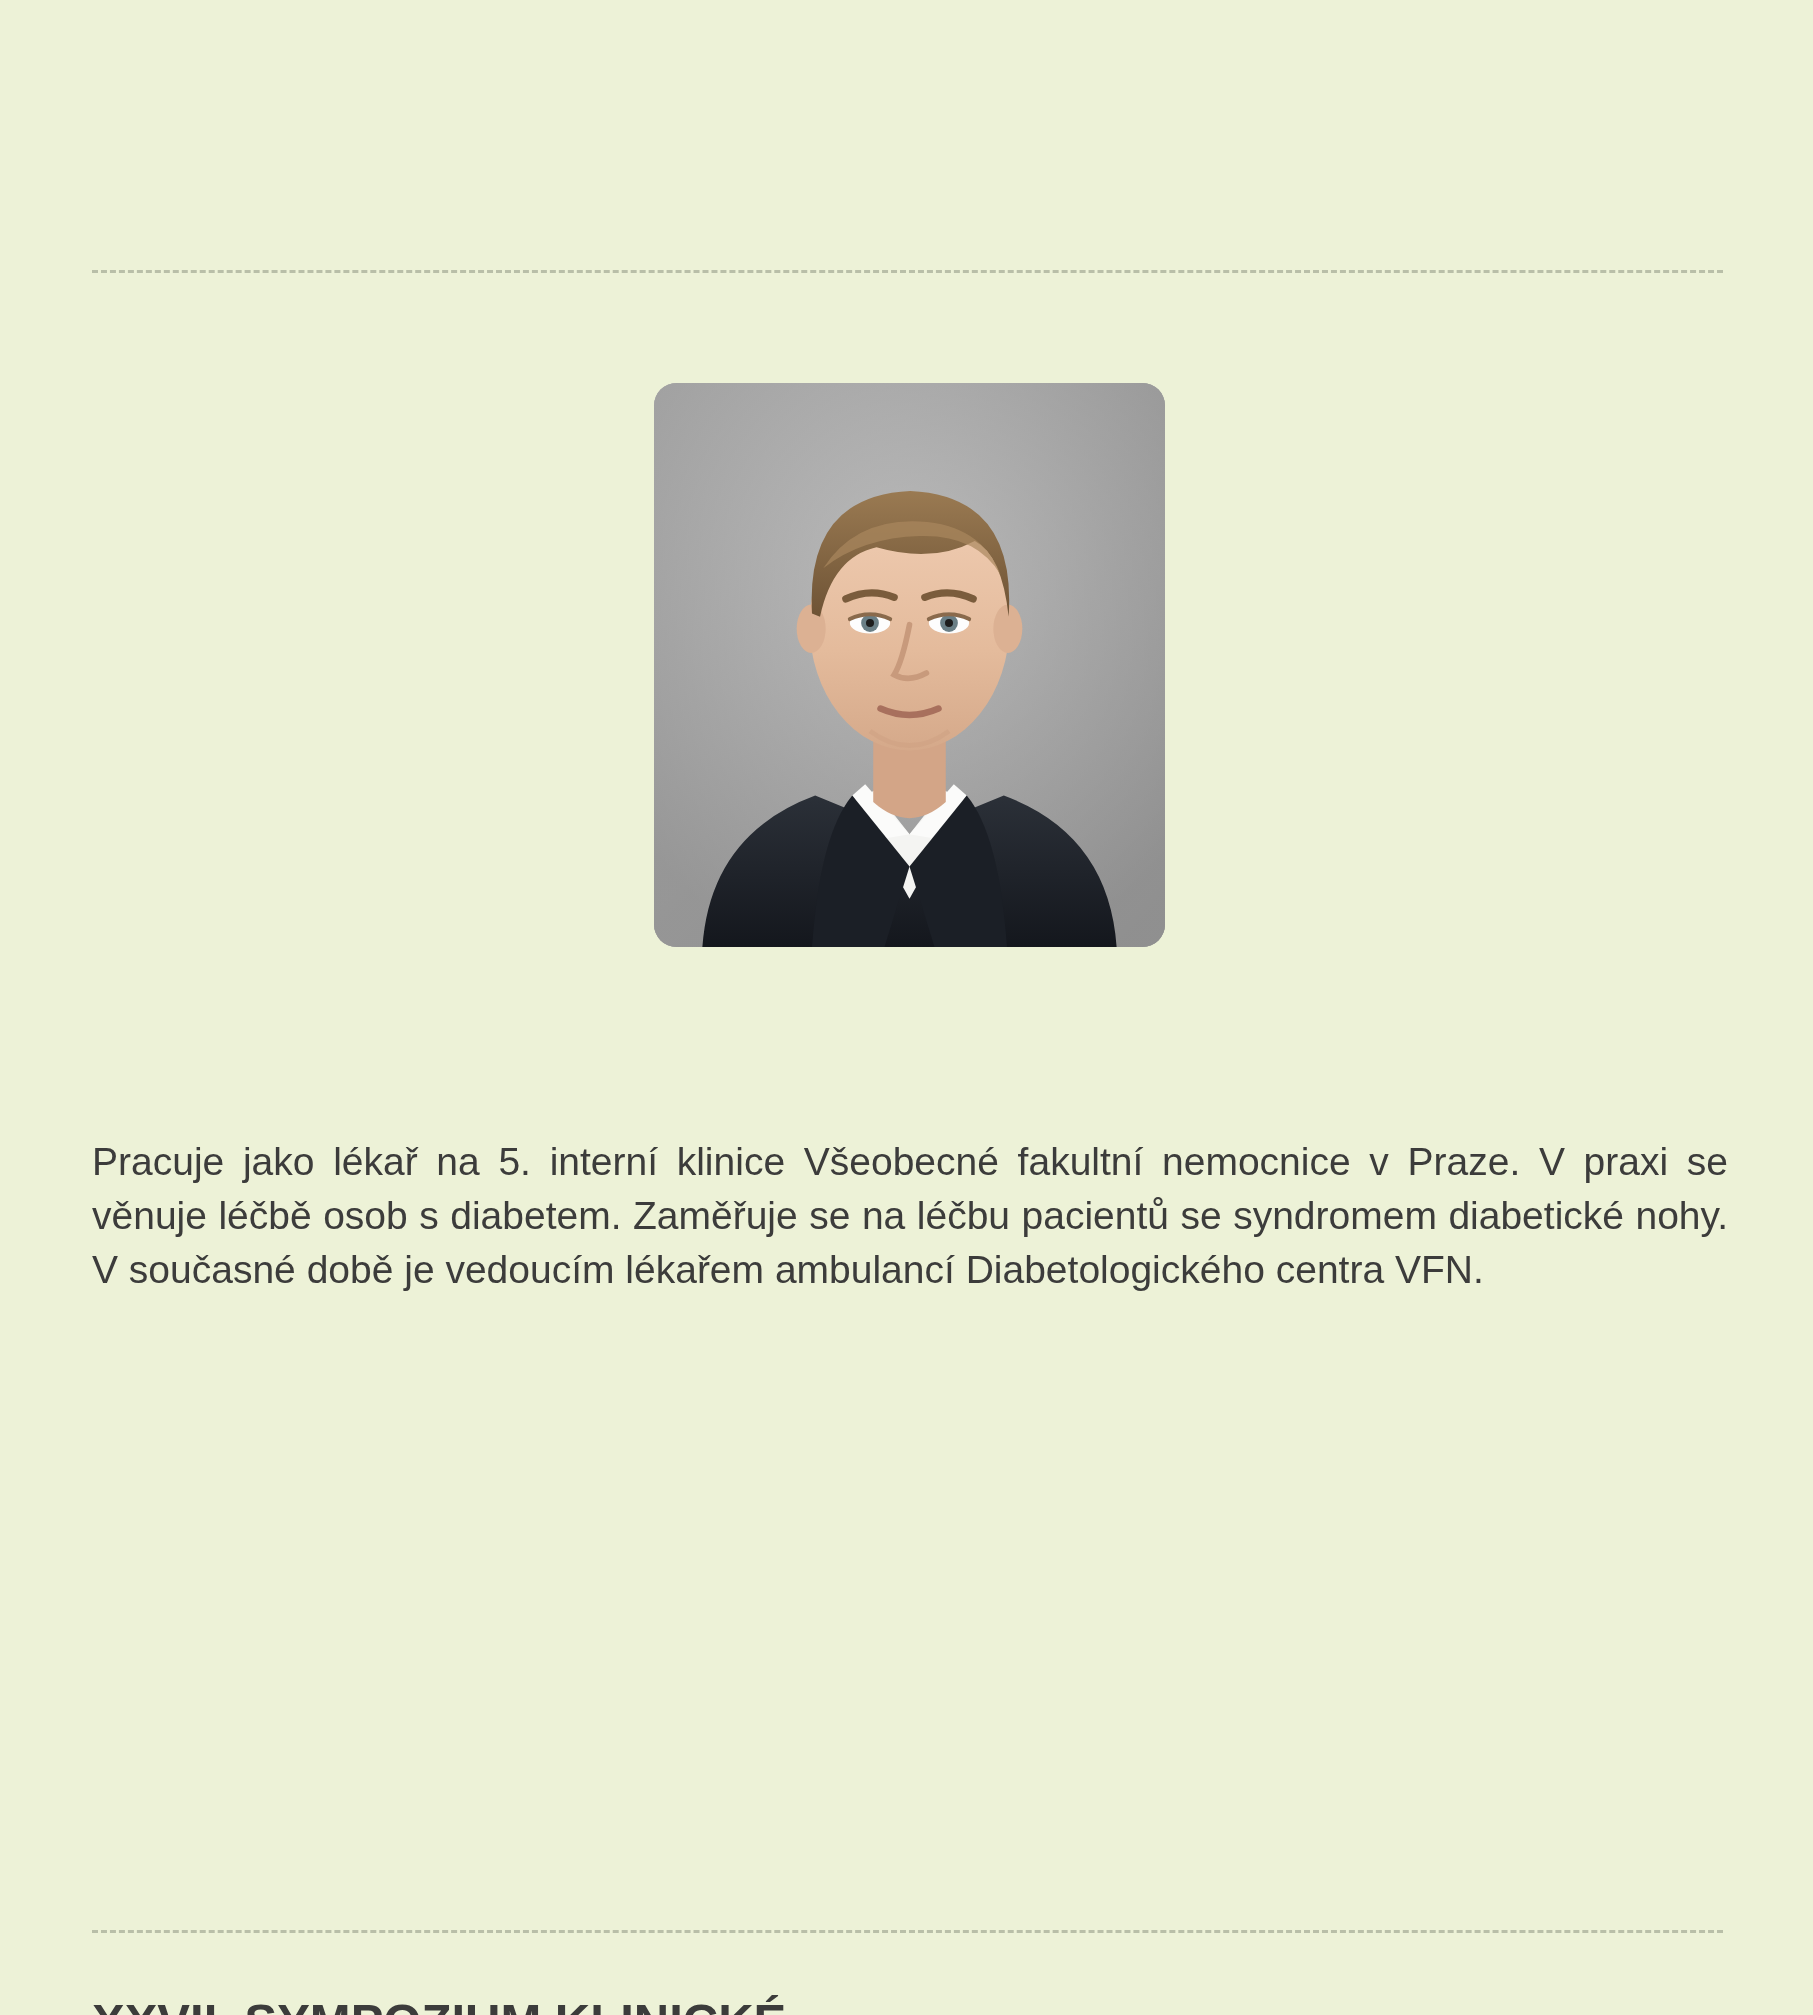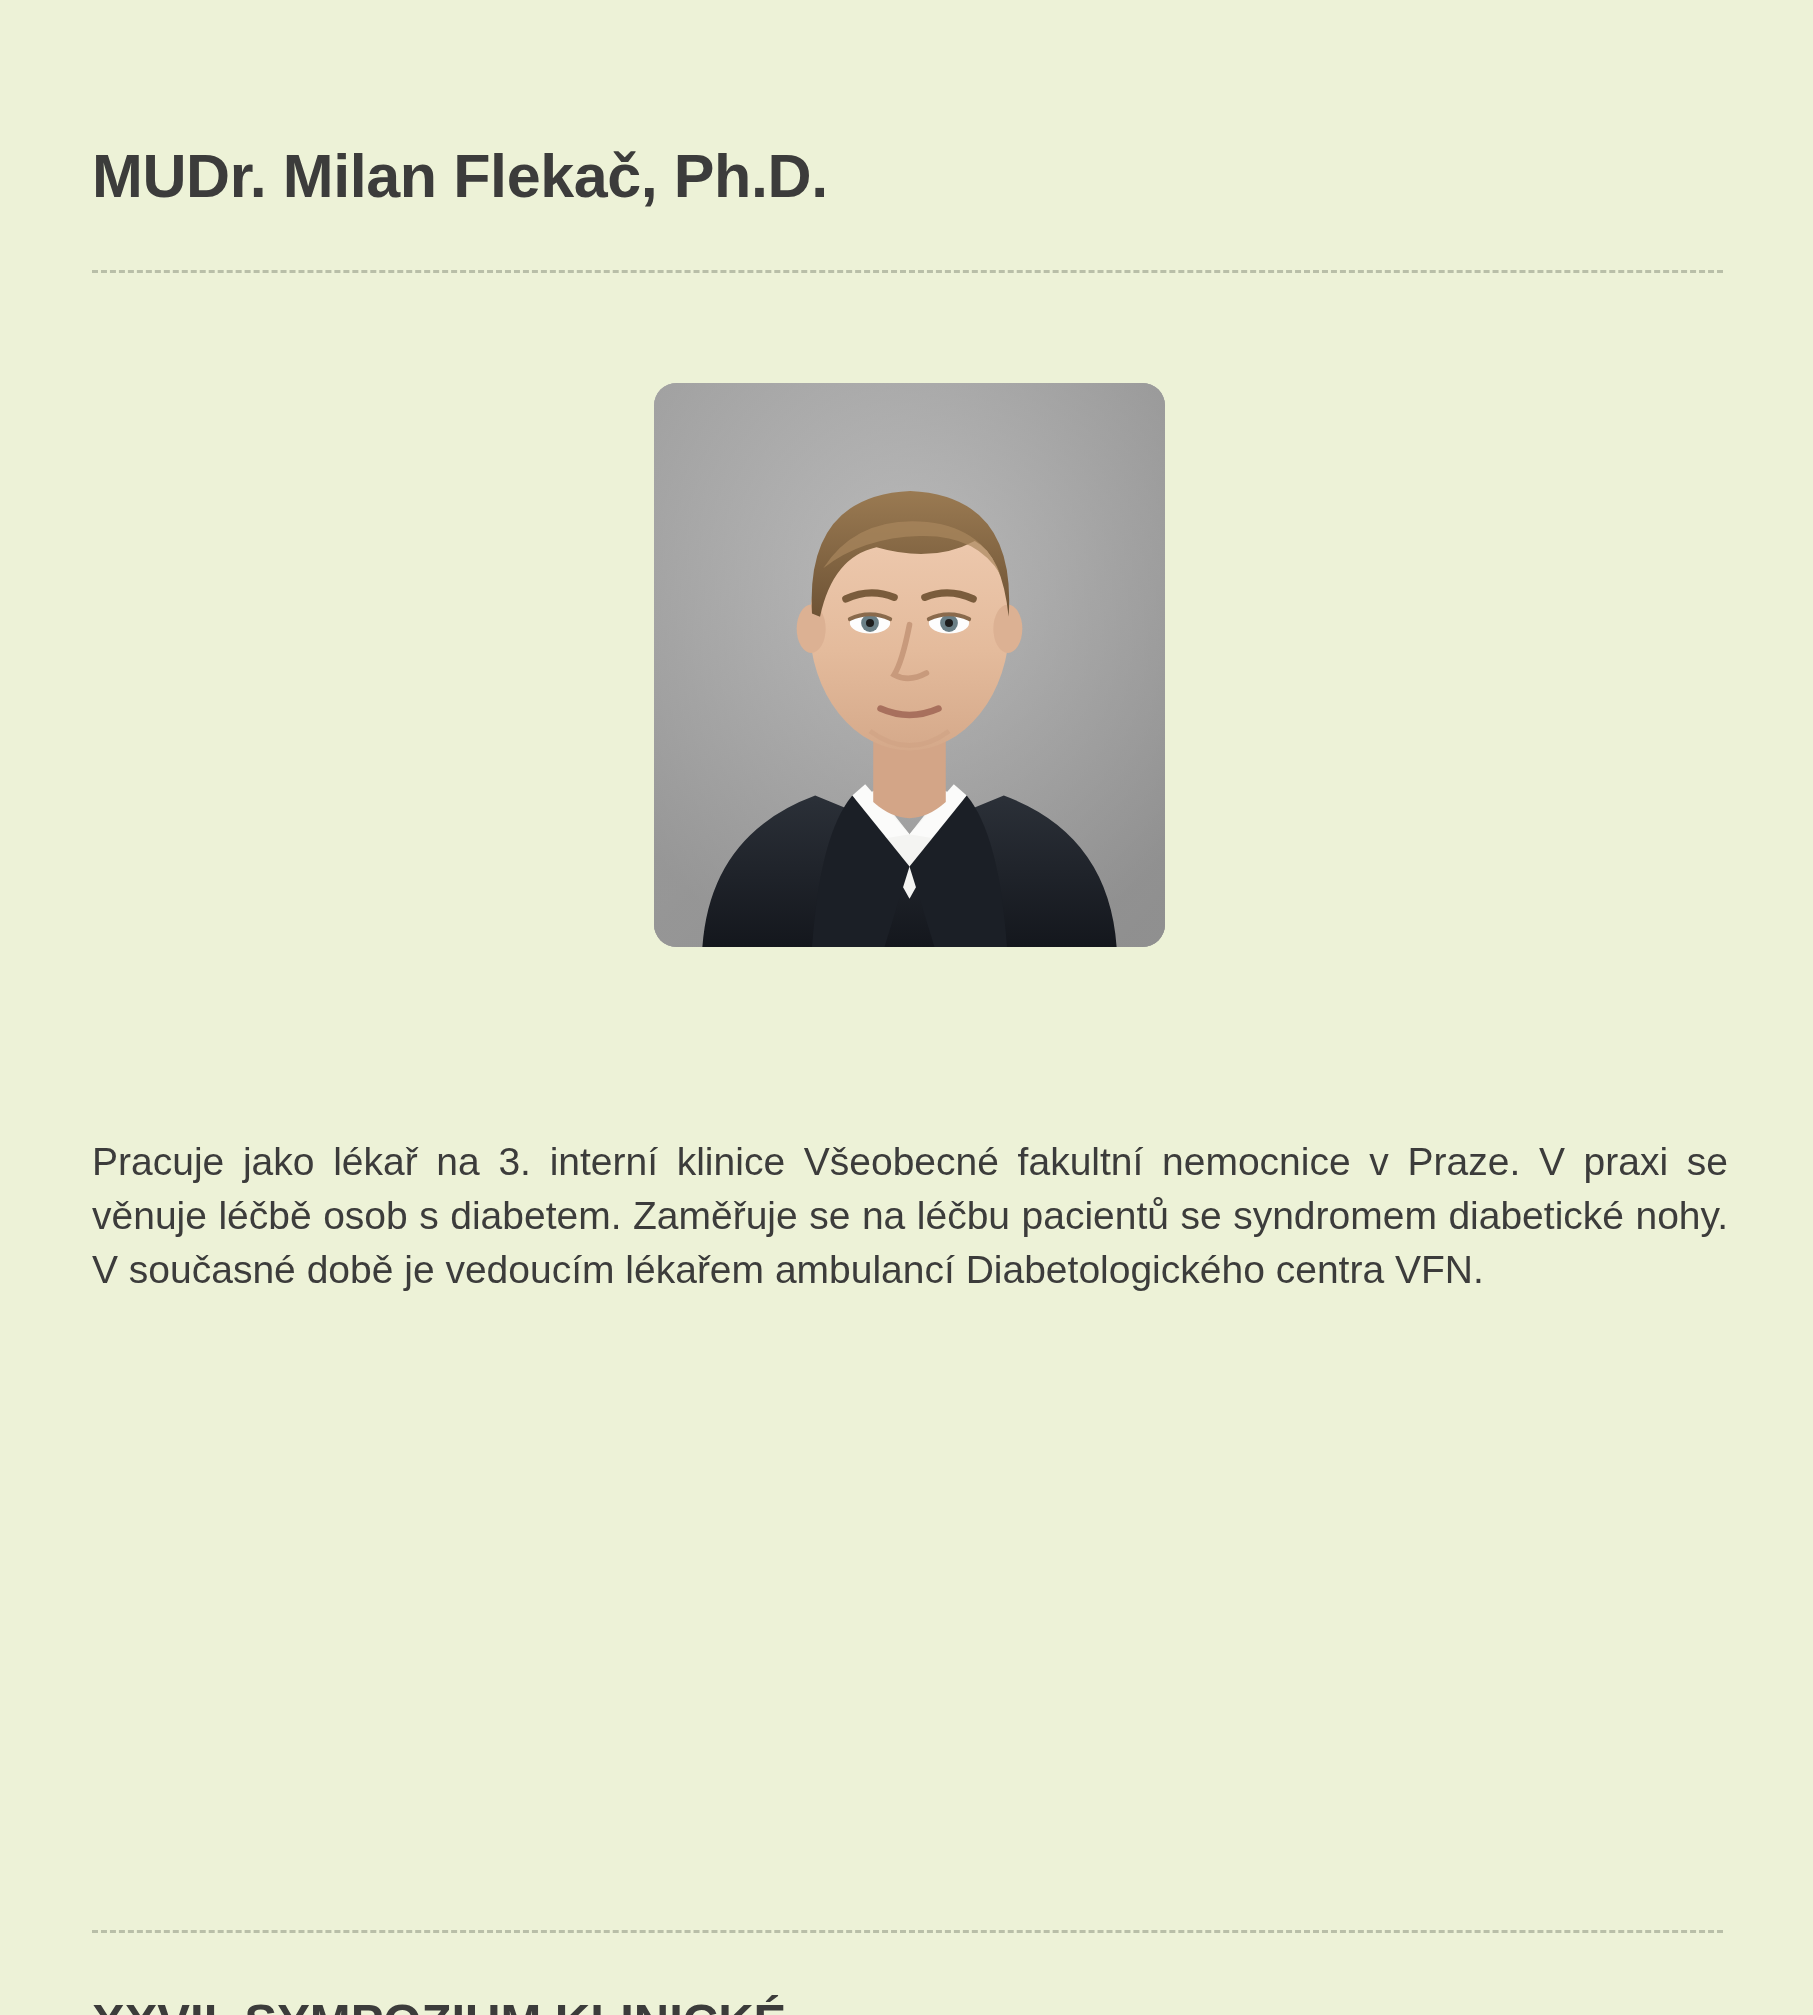--- a/index.html
+++ b/index.html
@@ -100,21 +100,20 @@
     width: 266px;
     height: 210px;
   }
   .footer-logo svg { display: block; width: 100%; height: 100%; }
 </style>
 </head>
 <body>
 
 <div class="page">
 
-  <h1 class="speaker-name">MUDr. Milan Flekač, Ph.D.</h1>
 
   <div class="dashed-rule rule-top"></div>
 
   <div class="portrait">
     <svg viewBox="0 0 634 700" preserveAspectRatio="xMidYMid slice" aria-hidden="true">
       <defs>
         <linearGradient id="bgGrad" x1="0" y1="0" x2="1" y2="1">
           <stop offset="0%" stop-color="#b4b4b4"></stop>
           <stop offset="45%" stop-color="#a2a2a2"></stop>
           <stop offset="100%" stop-color="#8e8e8e"></stop>
@@ -174,21 +173,21 @@
       <path d="M341 293 Q366 281 391 293" stroke="#8a6a4c" stroke-width="5" fill="none" stroke-linecap="round"></path>
 
       <path d="M317 300 Q308 346 298 362 Q316 372 338 360" stroke="#c89a7c" stroke-width="7" fill="none" stroke-linecap="round"></path>
 
       <path d="M281 404 Q317 420 353 404" stroke="#a8705d" stroke-width="8" fill="none" stroke-linecap="round"></path>
 
       <path d="M268 432 Q317 468 366 432" stroke="#cfa183" stroke-width="6" fill="none" opacity="0.6"></path>
     </svg>
   </div>
 
-  <p class="bio">Pracuje jako lékař na 3. interní klinice Všeobecné fakultní nemocnice v Praze. V praxi se věnuje léčbě osob s diabetem. Zaměřuje se na léčbu pacientů se syndromem diabetické nohy. V současné době je vedoucím lékařem ambulancí Diabetologického centra VFN.</p>
+  <p class="bio">Pracuje jako lékař na 5. interní klinice Všeobecné fakultní nemocnice v Praze. V praxi se věnuje léčbě osob s diabetem. Zaměřuje se na léčbu pacientů se syndromem diabetické nohy. V současné době je vedoucím lékařem ambulancí Diabetologického centra VFN.</p>
 
   <div class="dashed-rule rule-bottom"></div>
 
   <div class="footer">
     <div class="footer-title">
       <span>XXVII. SYMPOZIUM KLINICKÉ</span><br>
       
     </div>
 
     <div class="footer-logo">

